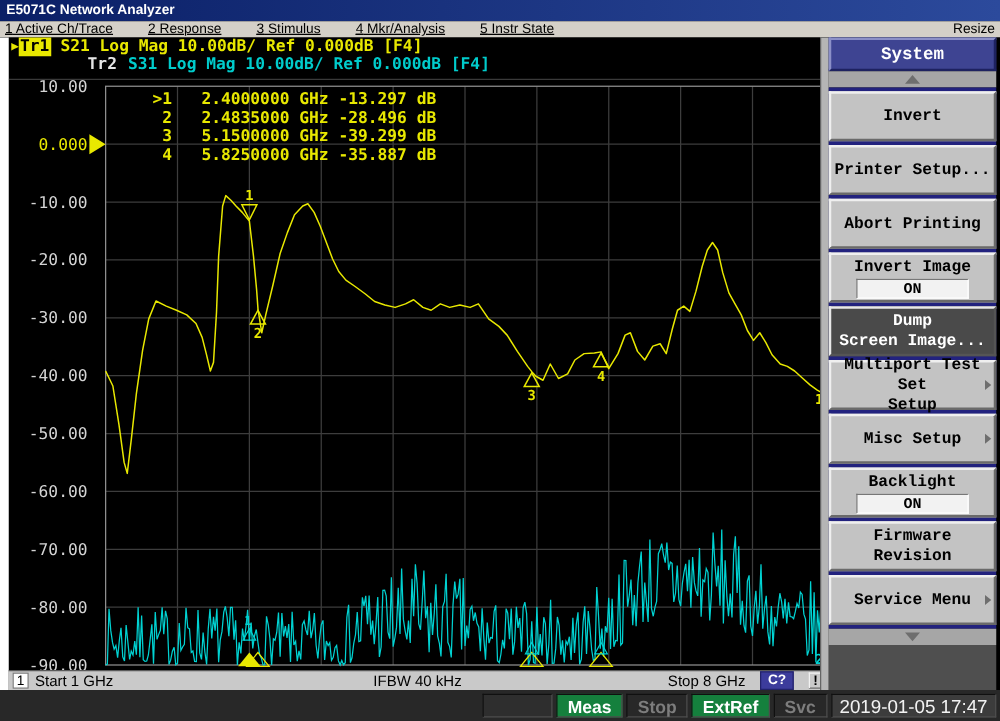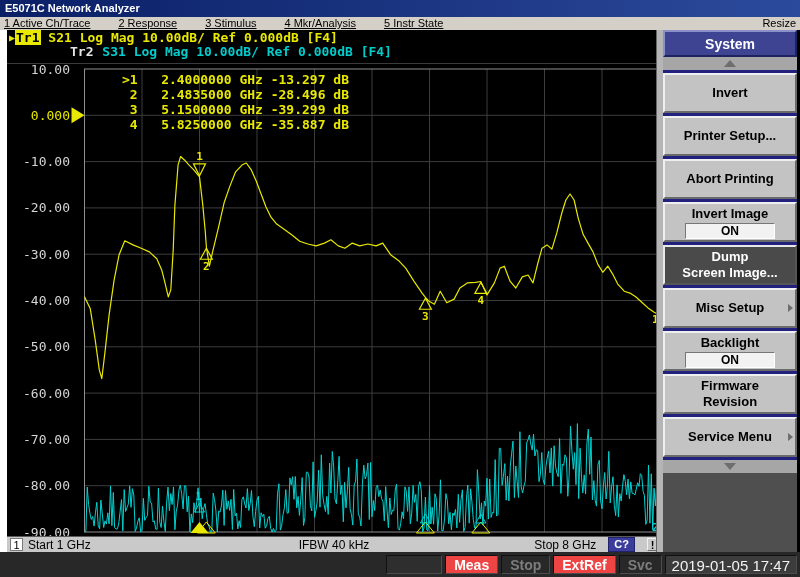--- a/index.html
+++ b/index.html
@@ -32,21 +32,21 @@
     text-align:center;line-height:13px;font-size:11px;margin-right:5px;box-sizing:border-box;}
   .ifbw{position:absolute;left:50%;transform:translateX(-50%);}
   .stopgrp{margin-left:auto;display:flex;align-items:center;gap:12px;}
   .calbadge{background:#3c3c9c;color:#fff;font-weight:bold;font-size:11px;padding:0 5px;
     height:13px;line-height:13px;border:1px solid #22226a;}
   .alertbox{background:#c9c9c9;border:1px solid;border-color:#f2f2f2 #6b6b6b #6b6b6b #f2f2f2;
     width:11px;height:13px;text-align:center;line-height:13px;font-size:11px;font-weight:bold;box-sizing:border-box;}
   
   .sidebar{position:absolute;left:656px;top:30px;width:144px;height:522px;background:#000;display:flex;}
   .gutter{width:7px;background:#b5b5b5;border-left:1px solid #666;box-sizing:border-box;}
-  .skcol{width:134px;display:flex;flex-direction:column;}
+  .skcol{width:134px;display:flex;flex-direction:column;font-family:Liberation Mono, monospace;}
   .sktitle{height:27px;background:#3e4492;color:#fff;font-size:14px;font-weight:bold;
     text-align:center;line-height:25px;border:2px solid;border-color:#8c90c8 #1e2260 #1e2260 #8c90c8;box-sizing:border-box;}
   .scrollstrip{height:13px;background:#a6a6a6;display:flex;align-items:center;justify-content:center;}
   .tri-up{width:0;height:0;border-left:6px solid transparent;border-right:6px solid transparent;border-bottom:7px solid #6e6e6e;}
   .tri-down{width:0;height:0;border-left:6px solid transparent;border-right:6px solid transparent;border-top:7px solid #6e6e6e;}
   #skbuttons{background:#22227e;display:flex;flex-direction:column;gap:3px;padding:3px 0;}
   .skey{position:relative;height:40px;background:#c3c3c3;color:#000;
     border:2px solid;border-color:#efefef #6a6a6a #6a6a6a #efefef;box-sizing:border-box;
     font-size:13px;font-weight:bold;text-align:center;white-space:pre-line;line-height:16px;
     display:flex;flex-direction:column;justify-content:center;cursor:default;}
@@ -54,21 +54,21 @@
   .onbox{display:block;width:88px;margin:1px auto 0;background:#f2f2f2;
     border:1px solid;border-color:#777 #fff #fff #777;font-size:12px;line-height:14px;}
   .subarrow{position:absolute;right:2px;top:50%;margin-top:-4px;width:0;height:0;
     border-top:4px solid transparent;border-bottom:4px solid transparent;border-left:5px solid #6e6e6e;}
   .skfill{flex:1;background:#4f4f4f;}
   
   .statusbar{position:absolute;left:0;top:552px;width:800px;height:25px;background:#282828;
     display:flex;align-items:center;justify-content:flex-end;padding-right:3px;box-sizing:border-box;gap:3px;}
   .cell{height:19px;line-height:19px;font-size:14px;font-weight:bold;padding:0 8px;color:#7d7d7d;
     border:1px solid;border-color:#101010 #4c4c4c #4c4c4c #101010;box-sizing:border-box;}
-  .cell.blue{background:#ef4444;color:#fff;}
+  .cell.blue{background:#15803d;color:#fff;}
   .cell.progress{width:56px;background:#2e2e2e;}
   .cell.clock{background:#3c3c3c;color:#f2f2f2;font-weight:normal;font-size:15px;padding:0 6px;}
 </style>
 </head>
 <body>
 
 <div class="win">
 
   <div class="titlebar">
     <span>E5071C Network Analyzer</span>
@@ -166,20 +166,22 @@
       <div class="scrollstrip">
         <span class="tri-up"></span>
       </div>
       <div id="skbuttons">
           <div class="skey"><span>Invert</span></div>
           <div class="skey"><span>Printer Setup...</span></div>
           <div class="skey"><span>Abort Printing</span></div>
           <div class="skey"><span>Invert Image</span><span class="onbox">ON</span></div>
           <div class="skey pressed"><span>Dump
 Screen Image...</span></div>
+          <div class="skey"><span>Multiport Test Set
+Setup</span><span class="subarrow"></span></div>
           <div class="skey"><span>Misc Setup</span><span class="subarrow"></span></div>
           <div class="skey"><span>Backlight</span><span class="onbox">ON</span></div>
           <div class="skey"><span>Firmware
 Revision</span></div>
           <div class="skey"><span>Service Menu</span><span class="subarrow"></span></div>
         </div>
       <div class="scrollstrip">
         <span class="tri-down"></span>
       </div>
       <div class="skfill"></div>

